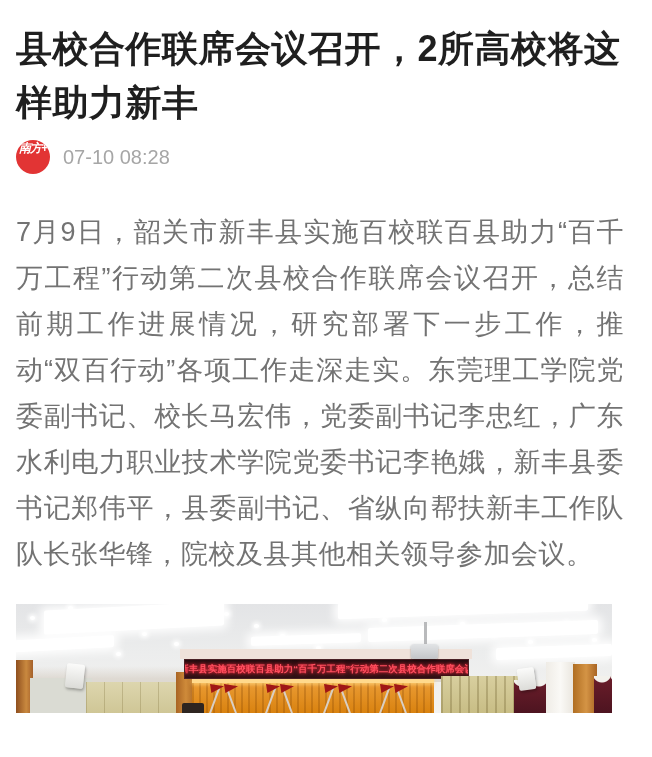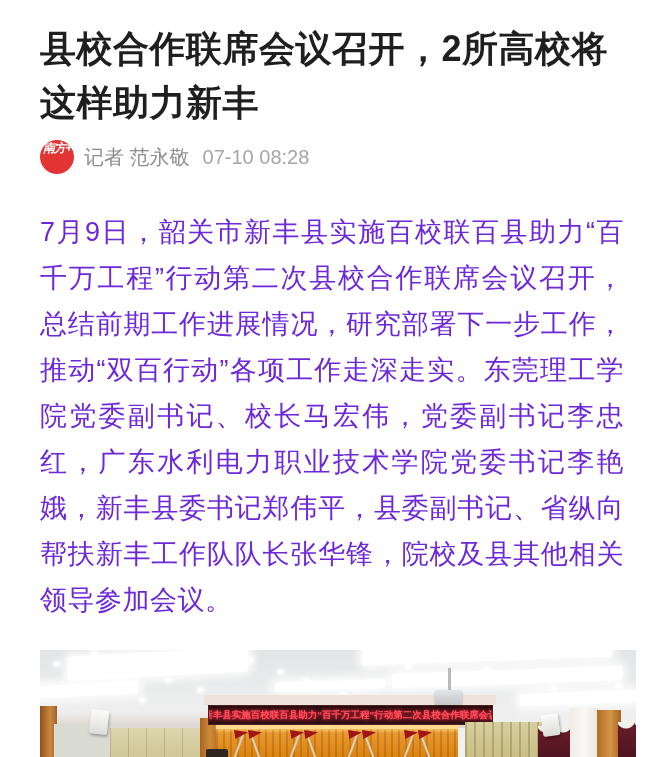--- a/index.html
+++ b/index.html
@@ -7,21 +7,21 @@
     width: 652px;
     height: 757px;
     background: #ffffff;
     overflow: hidden;
     font-family: "Liberation Sans", sans-serif;
   }
   .page {
     width: 652px;
     height: 654px;
     box-sizing: border-box;
-    padding: 22px 28px 0 40px;
+    padding: 22px 28px 0 16px;
     background: #ffffff;
   }
   .title {
     margin: 0;
     font-size: 36px;
     line-height: 54px;
     font-weight: 700;
     color: #1f1f1f;
     letter-spacing: 0.5px;
   }
@@ -55,21 +55,21 @@
   }
   .timestamp {
     margin-left: 13px;
     font-size: 20px;
     color: #a6a6a6;
   }
   .body-text {
     margin: 35px 0 0 0;
     font-size: 27px;
     line-height: 46px;
-    color: #6d28d9;
+    color: #737373;
     text-align: justify;
     letter-spacing: 0.5px;
     word-break: break-all;
   }
   
   .photo {
     position: relative;
     margin: 27px 0 0 0;
     width: 596px;
     height: 109px;
@@ -215,21 +215,20 @@
 <body>
 
 <div class="page">
 
   <h1 class="title">县校合作联席会议召开，2所高校将这样助力新丰</h1>
 
   <div class="byline">
     <span class="logo">
       <span>南方+</span>
     </span>
-    <span class="author">记者 范永敬</span>
     <span class="timestamp">07-10 08:28</span>
   </div>
 
   <p class="body-text">7月9日，韶关市新丰县实施百校联百县助力“百千万工程”行动第二次县校合作联席会议召开，总结前期工作进展情况，研究部署下一步工作，推动“双百行动”各项工作走深走实。东莞理工学院党委副书记、校长马宏伟，党委副书记李忠红，广东水利电力职业技术学院党委书记李艳娥，新丰县委书记郑伟平，县委副书记、省纵向帮扶新丰工作队队长张华锋，院校及县其他相关领导参加会议。</p>
 
   <figure class="photo">
 
     <div class="glow-panel" style="left:28px; top:2px; width:180px; height:24px; transform:skewY(-3deg);"></div>
     <div class="glow-panel" style="left:322px; top:-5px; width:250px; height:16px; transform:skewY(-2deg);"></div>
     <div class="glow-panel" style="left:352px; top:20px; width:230px; height:14px; transform:skewY(-2deg);"></div>

